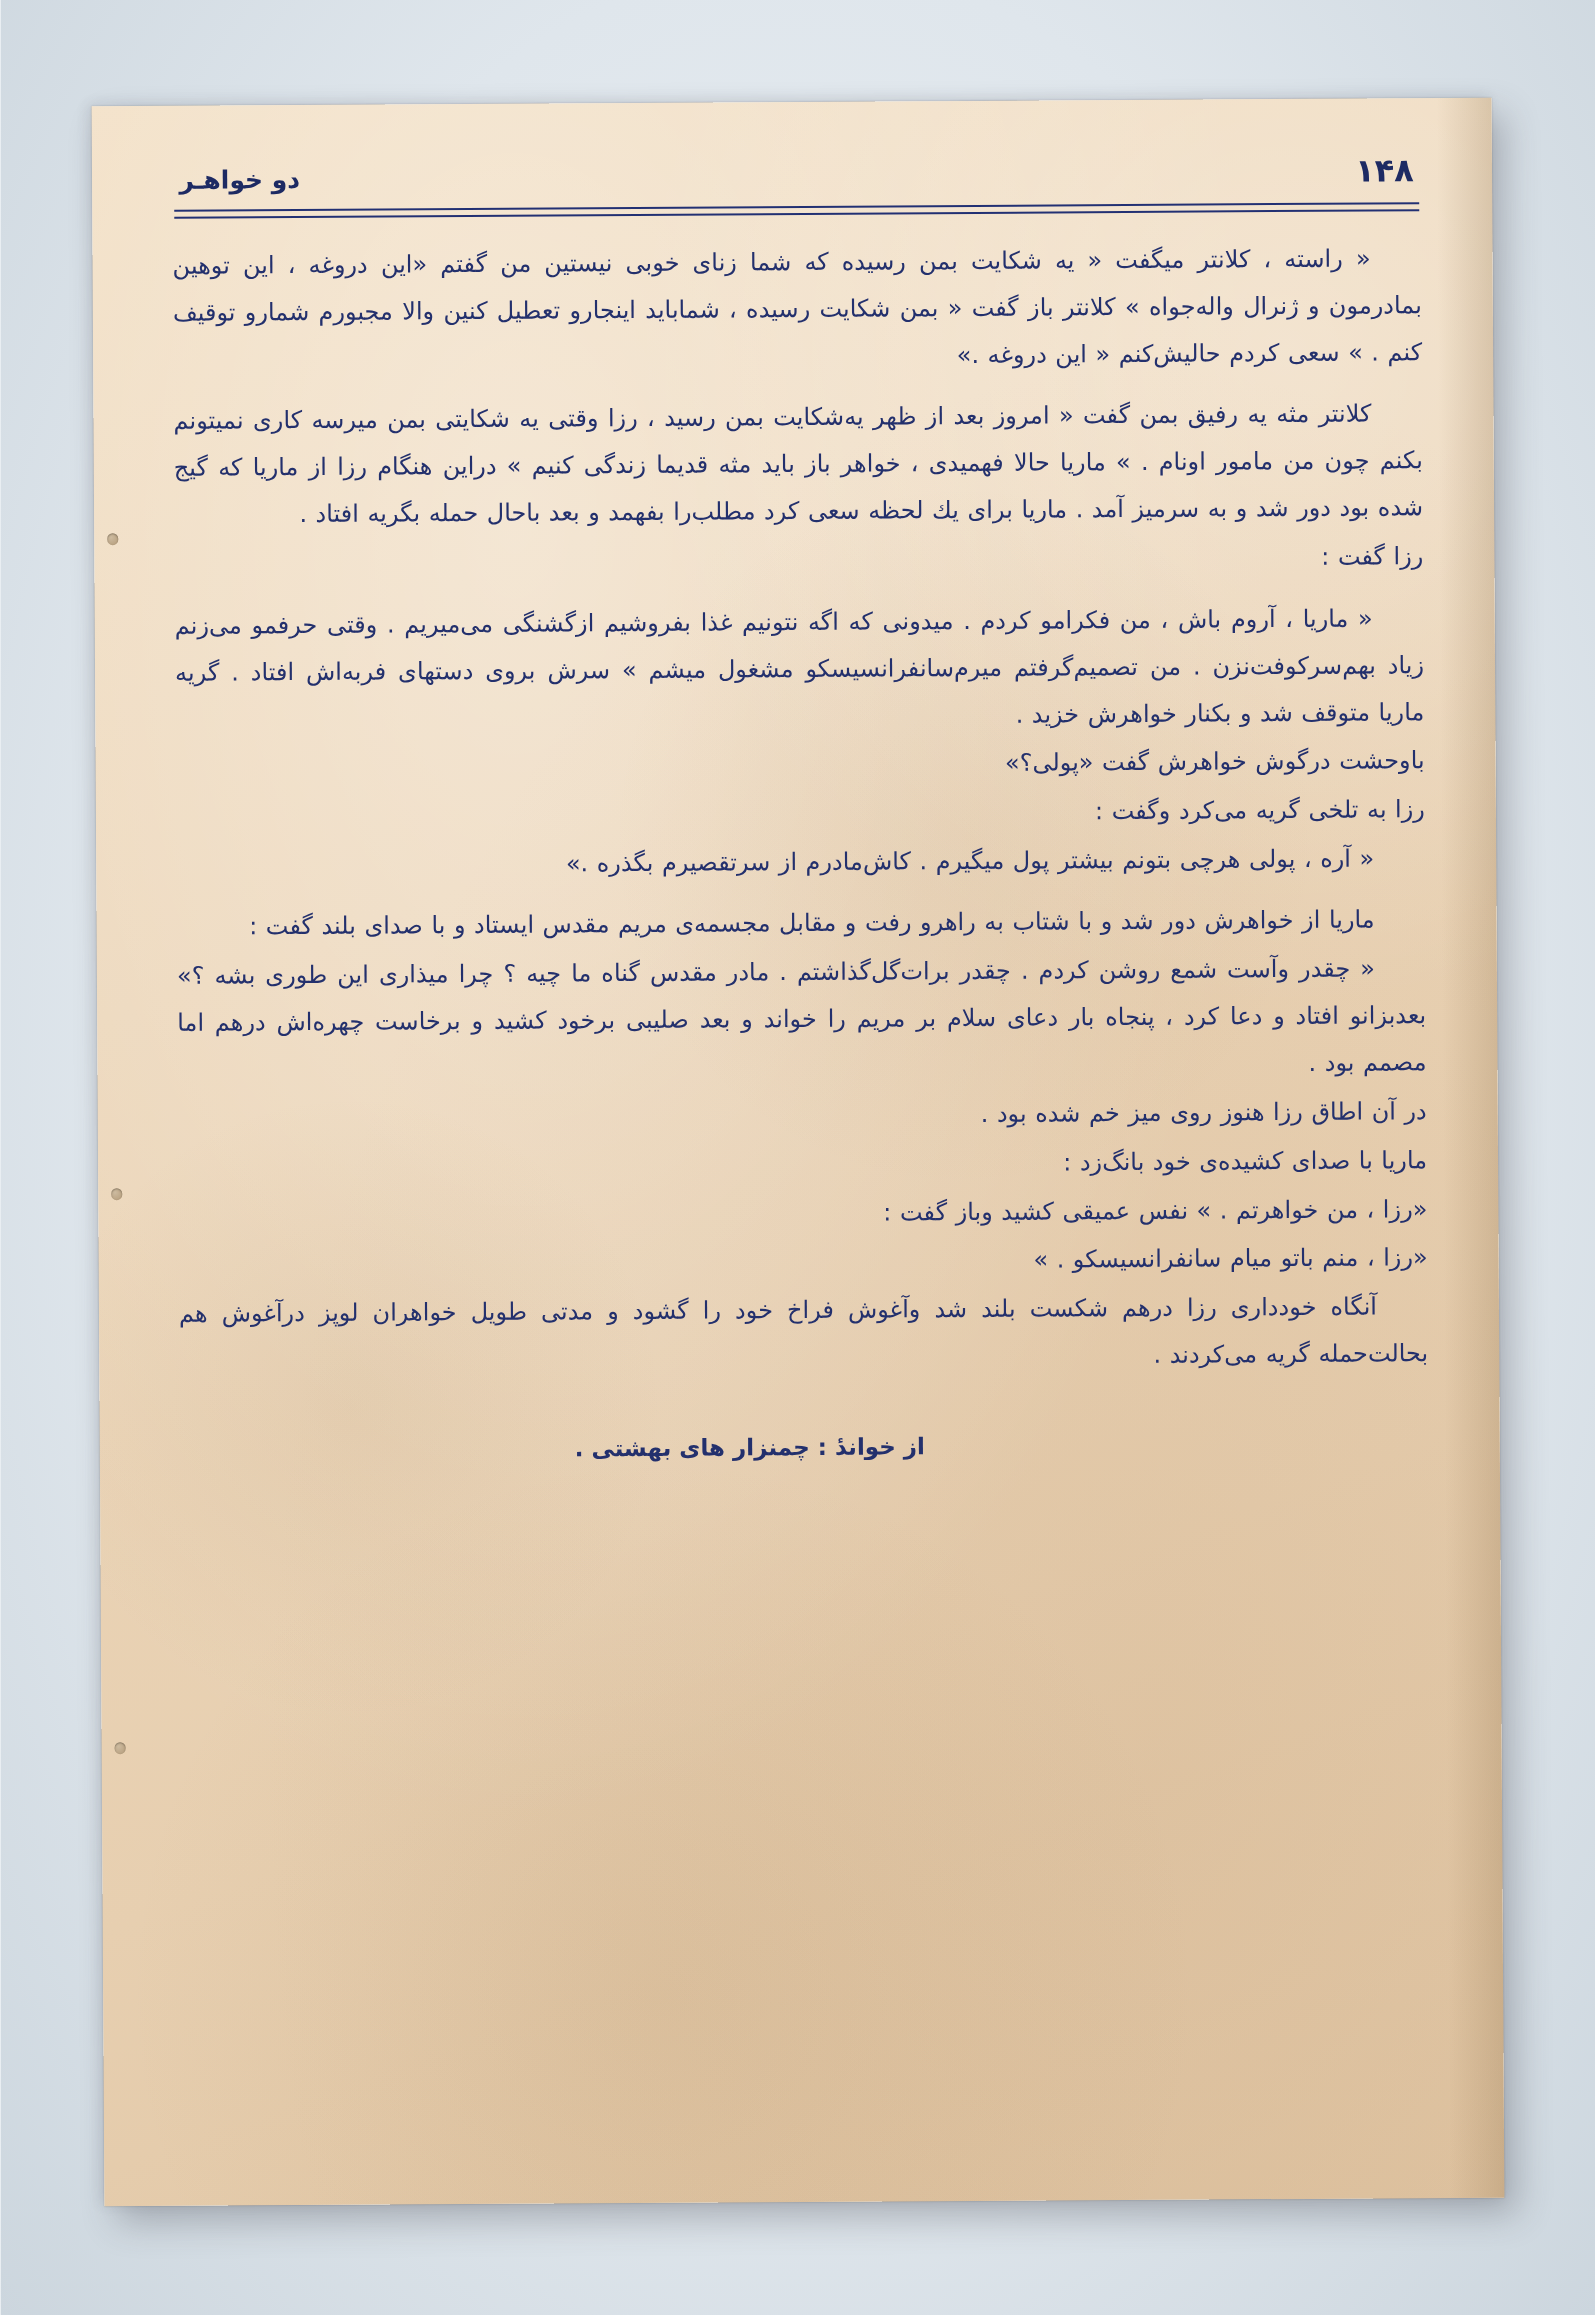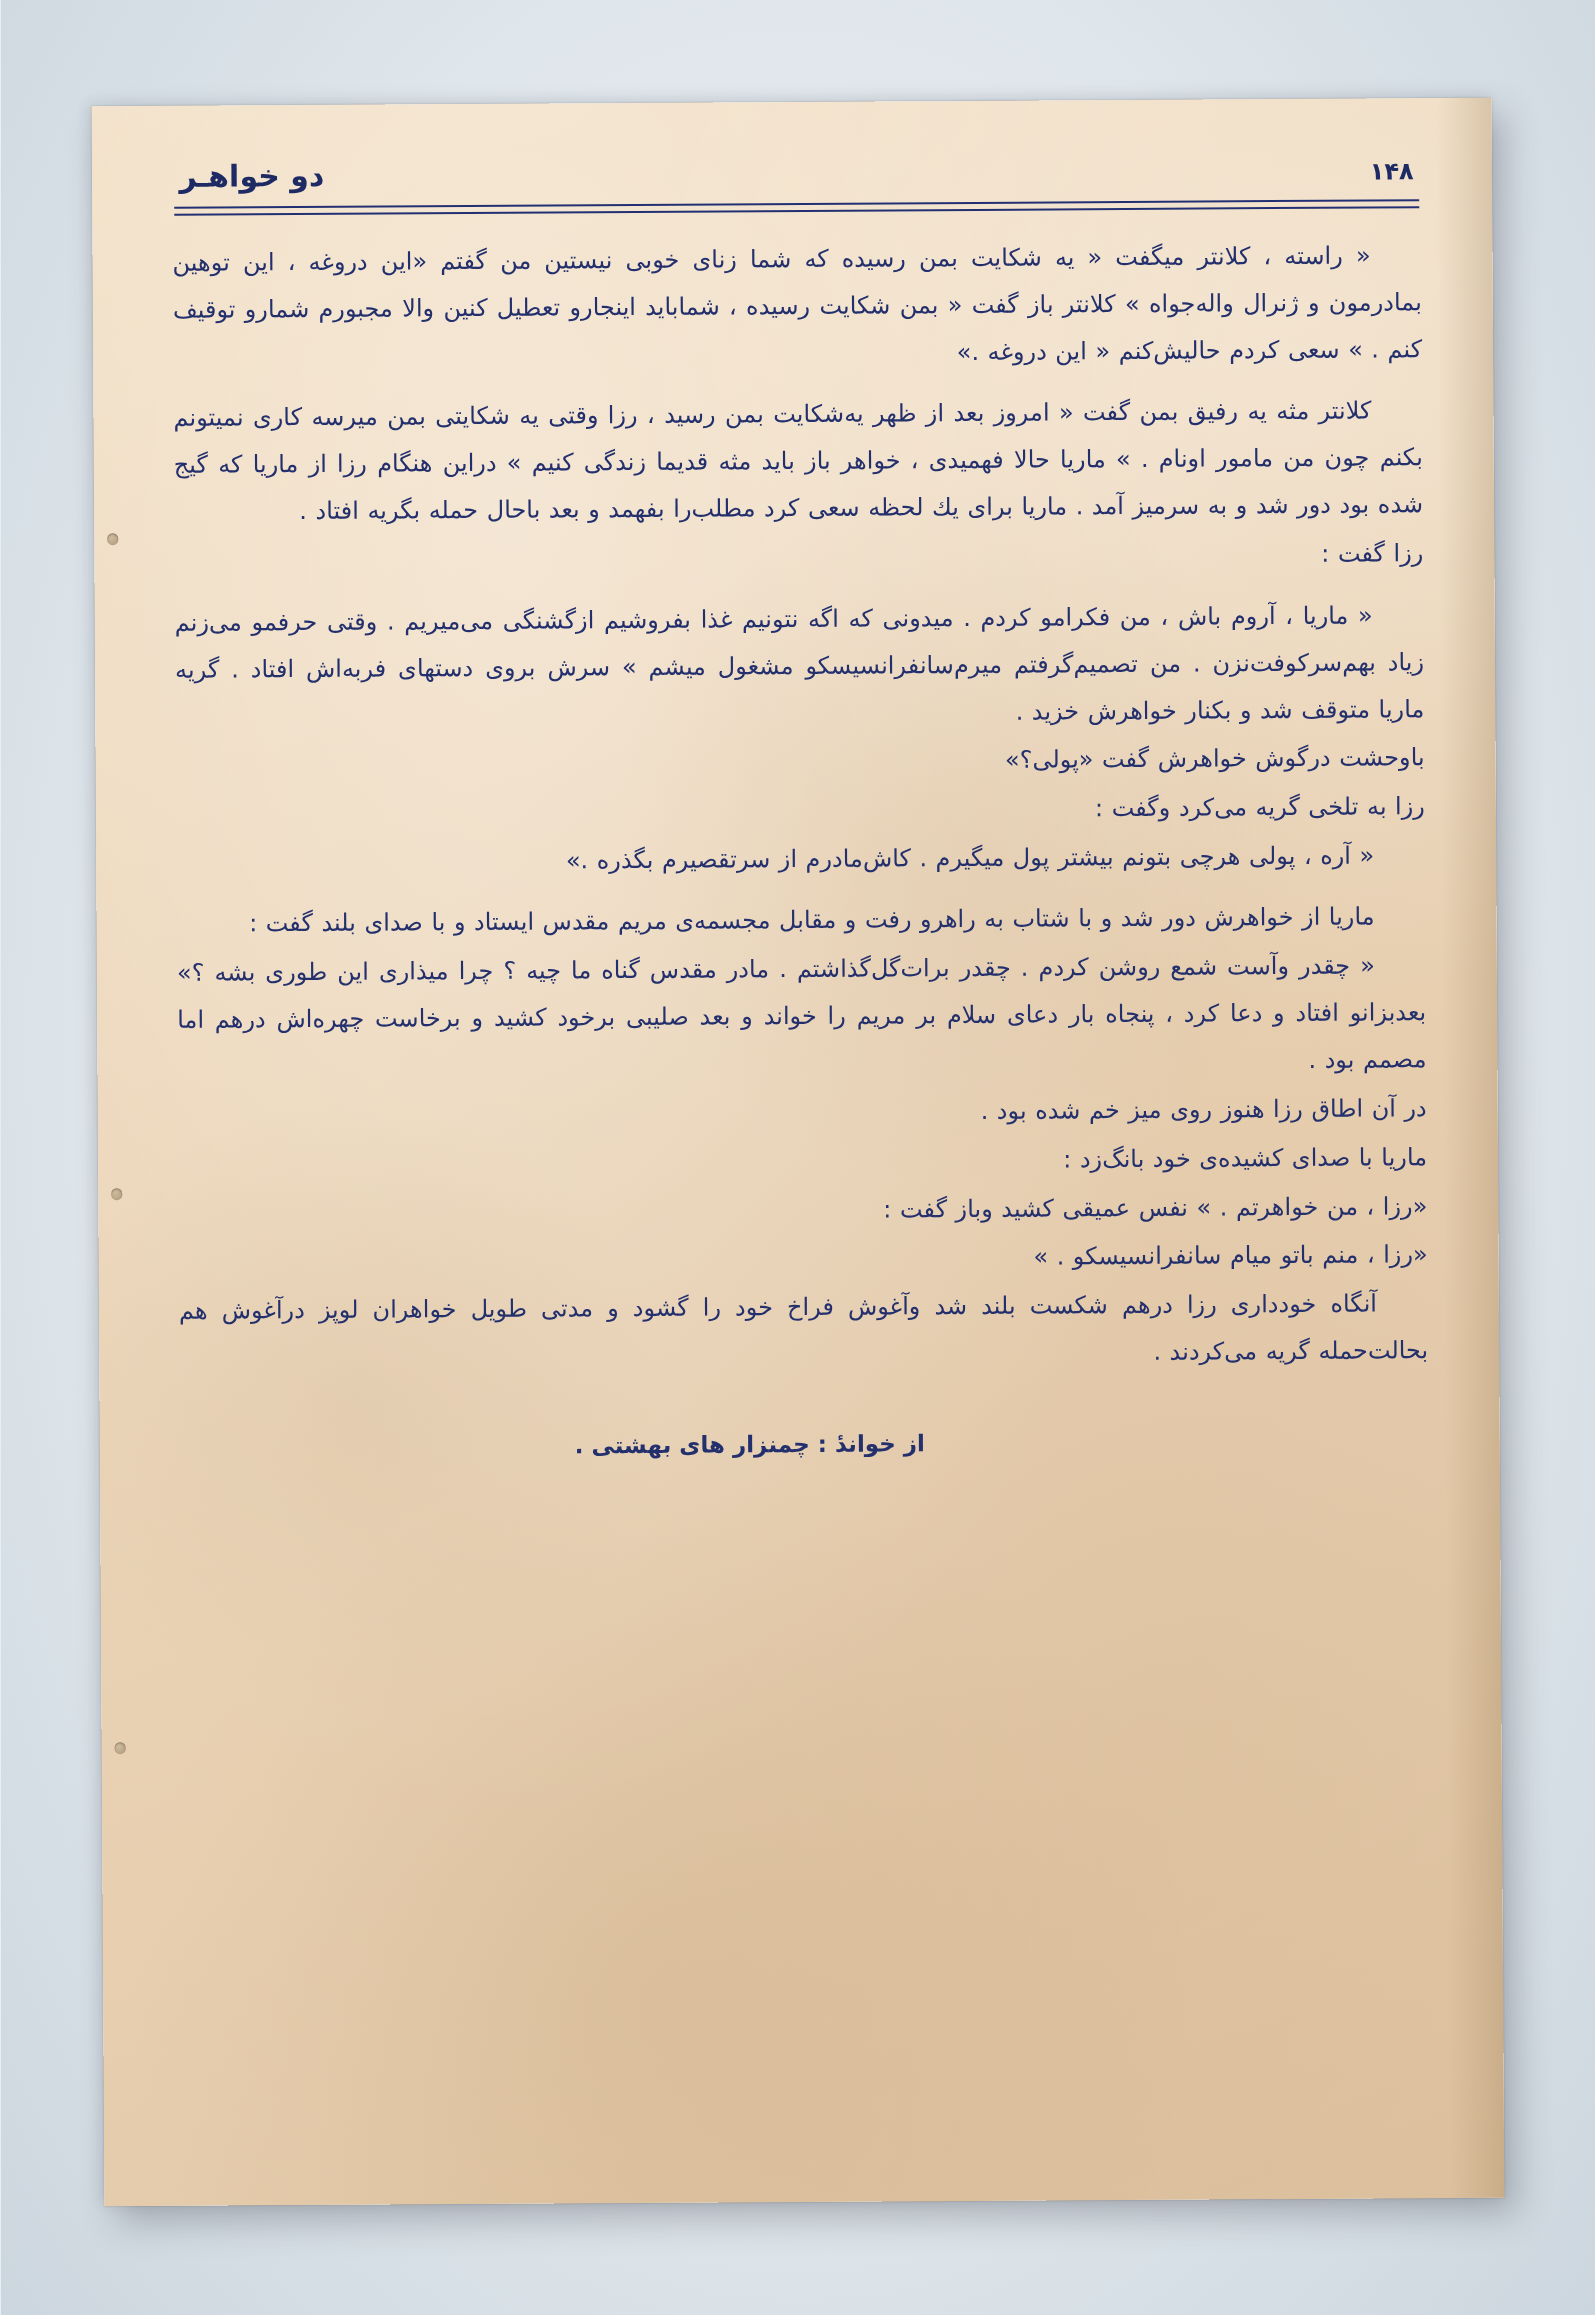--- a/index.html
+++ b/index.html
@@ -89,28 +89,28 @@
   
   .header {
     display: flex;
     align-items: baseline;
     justify-content: space-between;
     padding: 0 7.3px 0 7.3px;
     margin-top: 9px;
   }
   .running-title {
     font-family: "DejaVu Sans", sans-serif;
-    font-size: 30px;
+    font-size: 25px;
     font-weight: 700;
     letter-spacing: 0.9px;
     color: #1d2a63;
     margin-right: 273px;
   }
   .page-number {
-    font-size: 24px;
+    font-size: 32px;
     font-weight: 700;
     color: #1d2a63;
     letter-spacing: 1.8px;
   }
 
   .rule {
     margin: 12.7px 1.8px 23.6px 1.8px;
     height: 5.5px;
     border-top: 2.3px solid #223073;
     border-bottom: 2.3px solid #223073;

